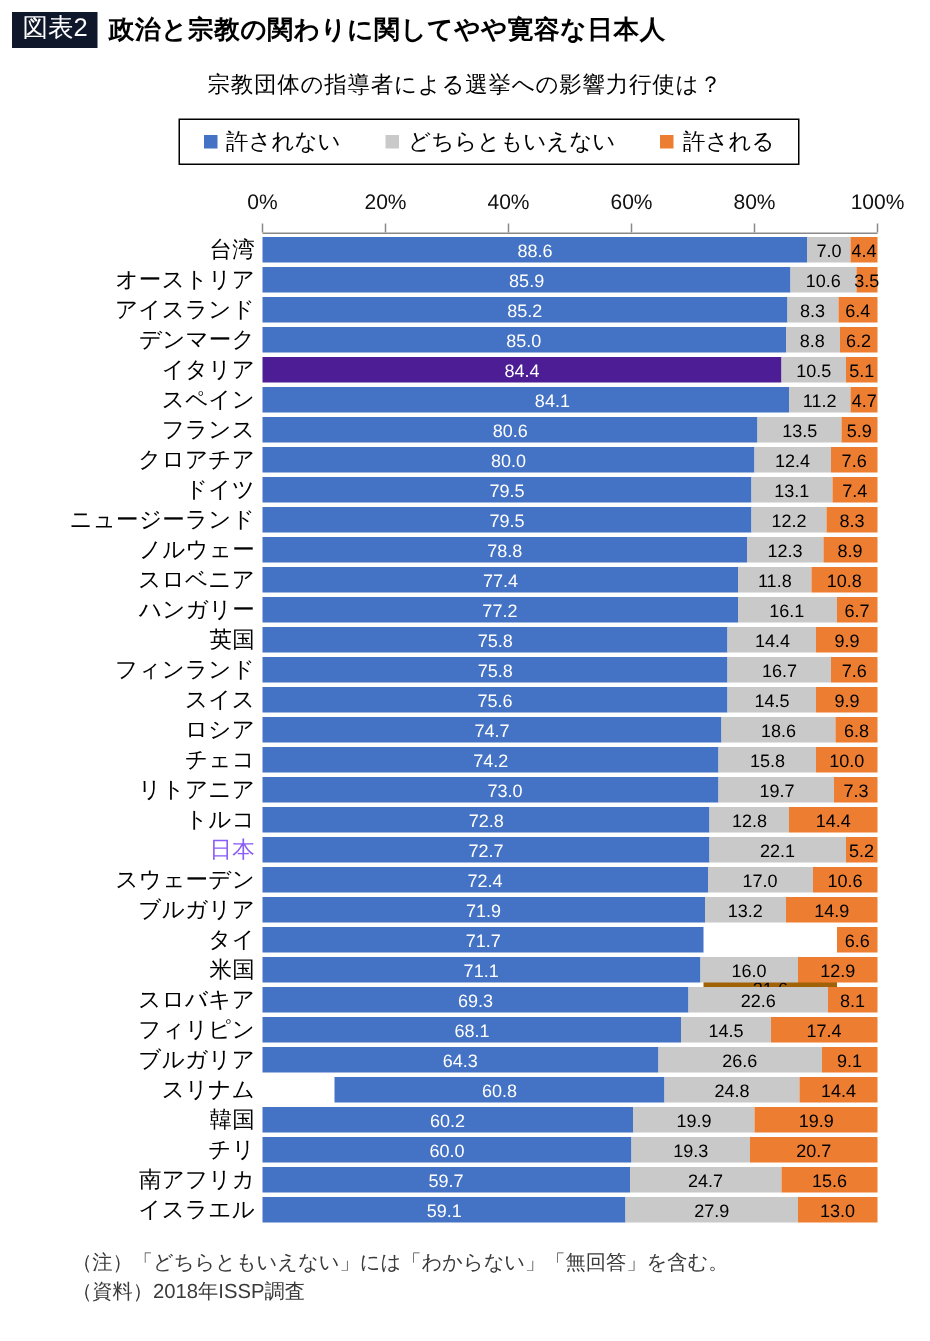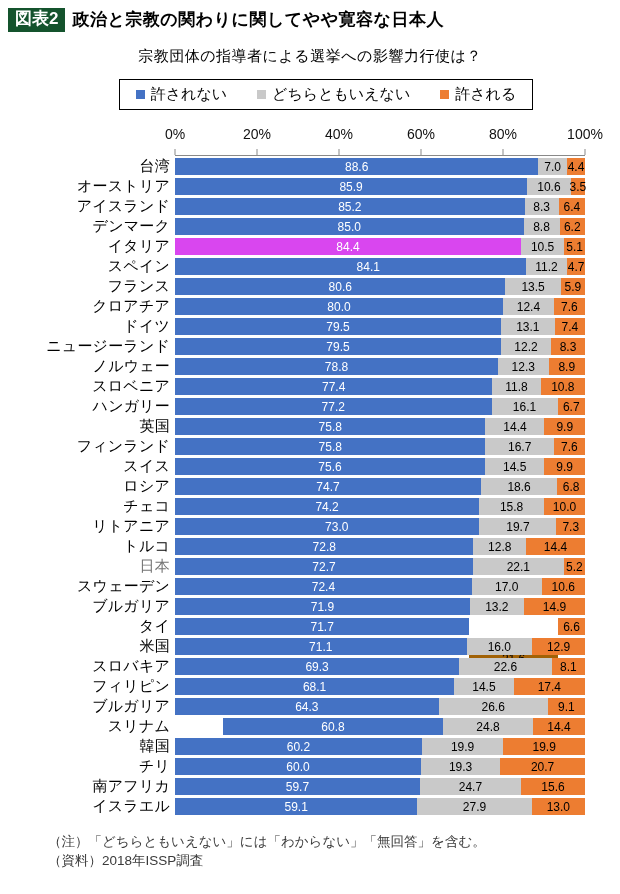--- a/index.html
+++ b/index.html
@@ -3,21 +3,21 @@
 <meta charset="utf-8">
 <style>
   html,body{margin:0;padding:0;}
   body{
     width:620px;height:894px;background:#ffffff;
     font-family:"Liberation Sans","DejaVu Sans",sans-serif;
     color:#000;overflow:hidden;
   }
   .header{padding:8px 0 0 8px;display:flex;align-items:center;}
   .badge{
-    background:#14532d;color:#fff;font-weight:bold;font-size:17px;
+    background:#0f172a;color:#fff;font-weight:normal;font-size:17px;
     padding:2px 7px 3px 7px;line-height:1.1;
   }
   .title{font-size:17px;font-weight:bold;margin-left:7px;letter-spacing:0.5px;}
   .subtitle{text-align:center;font-size:15px;margin-top:15px;letter-spacing:0.5px;}
   .legend{
     width:fit-content;margin:13px auto 0 auto;position:relative;left:16px;
     border:1.5px solid #000;padding:5px 16px;display:flex;align-items:center;gap:30px;
     background:#fff;
   }
   .legend-item{display:flex;align-items:center;gap:6px;font-size:15px;}
@@ -32,21 +32,21 @@
   .axis-tick{
     position:absolute;bottom:0;width:1px;height:6px;background:#898989;
     transform:translateX(-50%);
   }
   .rows{margin-top:1px;}
   .row{display:flex;align-items:center;height:20px;}
   .country{
     width:170px;text-align:right;padding-right:5px;font-size:15px;
     white-space:nowrap;letter-spacing:0.2px;color:#000;font-weight:500;
   }
-  .country.highlight{color:#737373;}
+  .country.highlight{color:#8b5cf6;}
   .bar{width:410px;height:17px;display:flex;}
   .seg{
     display:flex;align-items:center;justify-content:center;
     height:100%;min-width:0;overflow:visible;
   }
   .seg-label{font-size:12px;line-height:1;white-space:nowrap;}
   .seg0 .seg-label{color:#ffffff;}
   .seg1 .seg-label,.seg2 .seg-label{color:#000000;}
   .footer{margin:16px 0 0 48px;font-size:13.5px;color:#3a3a3a;line-height:1.4;}
 </style>
@@ -149,21 +149,21 @@
           </div>
       <div class="seg seg2" style="flex: 6.2 1 0%; background: rgb(237, 125, 49);">
             <span class="seg-label">6.2</span>
           </div>
     </div>
   </div>
 
   <div class="row">
     <div class="country">イタリア</div>
     <div class="bar">
-      <div class="seg seg0" style="flex: 84.4 1 0%; background: #d946ef;">
+      <div class="seg seg0" style="flex: 84.4 1 0%; background: #4c1d95;">
             <span class="seg-label">84.4</span>
           </div>
       <div class="seg seg1" style="flex: 10.5 1 0%; background: rgb(201, 201, 201);">
             <span class="seg-label">10.5</span>
           </div>
       <div class="seg seg2" style="flex: 5.1 1 0%; background: rgb(237, 125, 49);">
             <span class="seg-label">5.1</span>
           </div>
     </div>
   </div>

